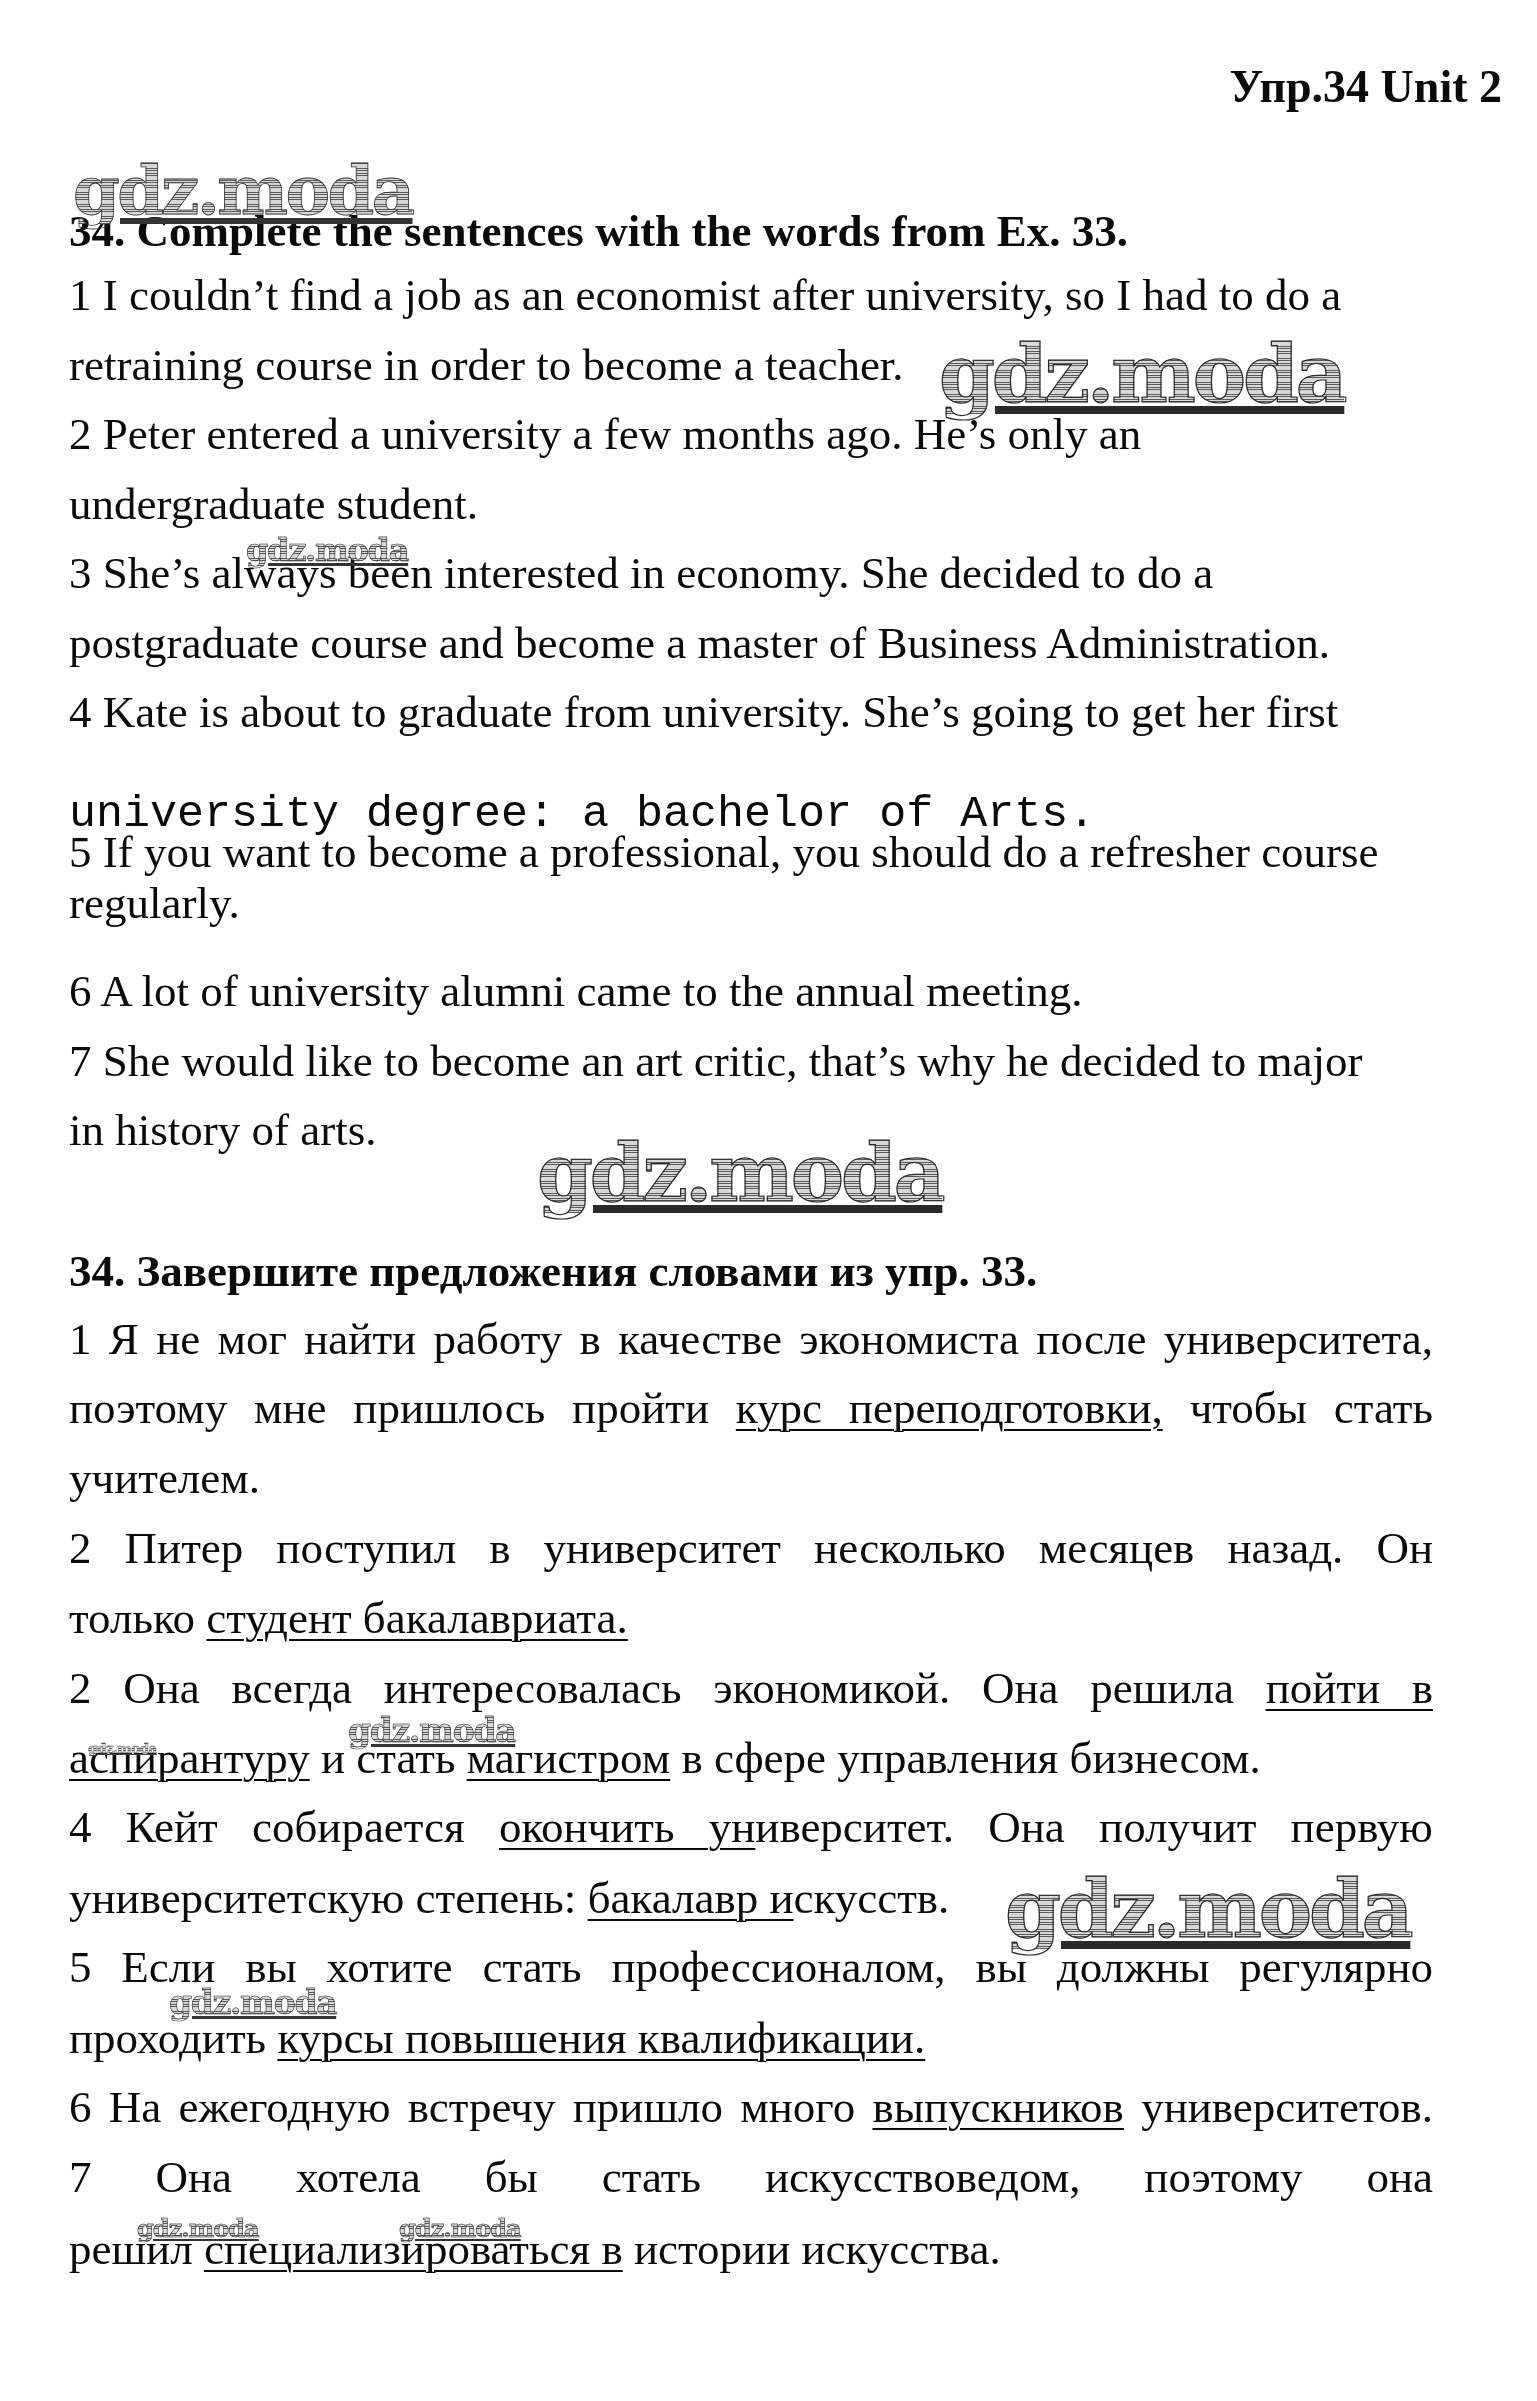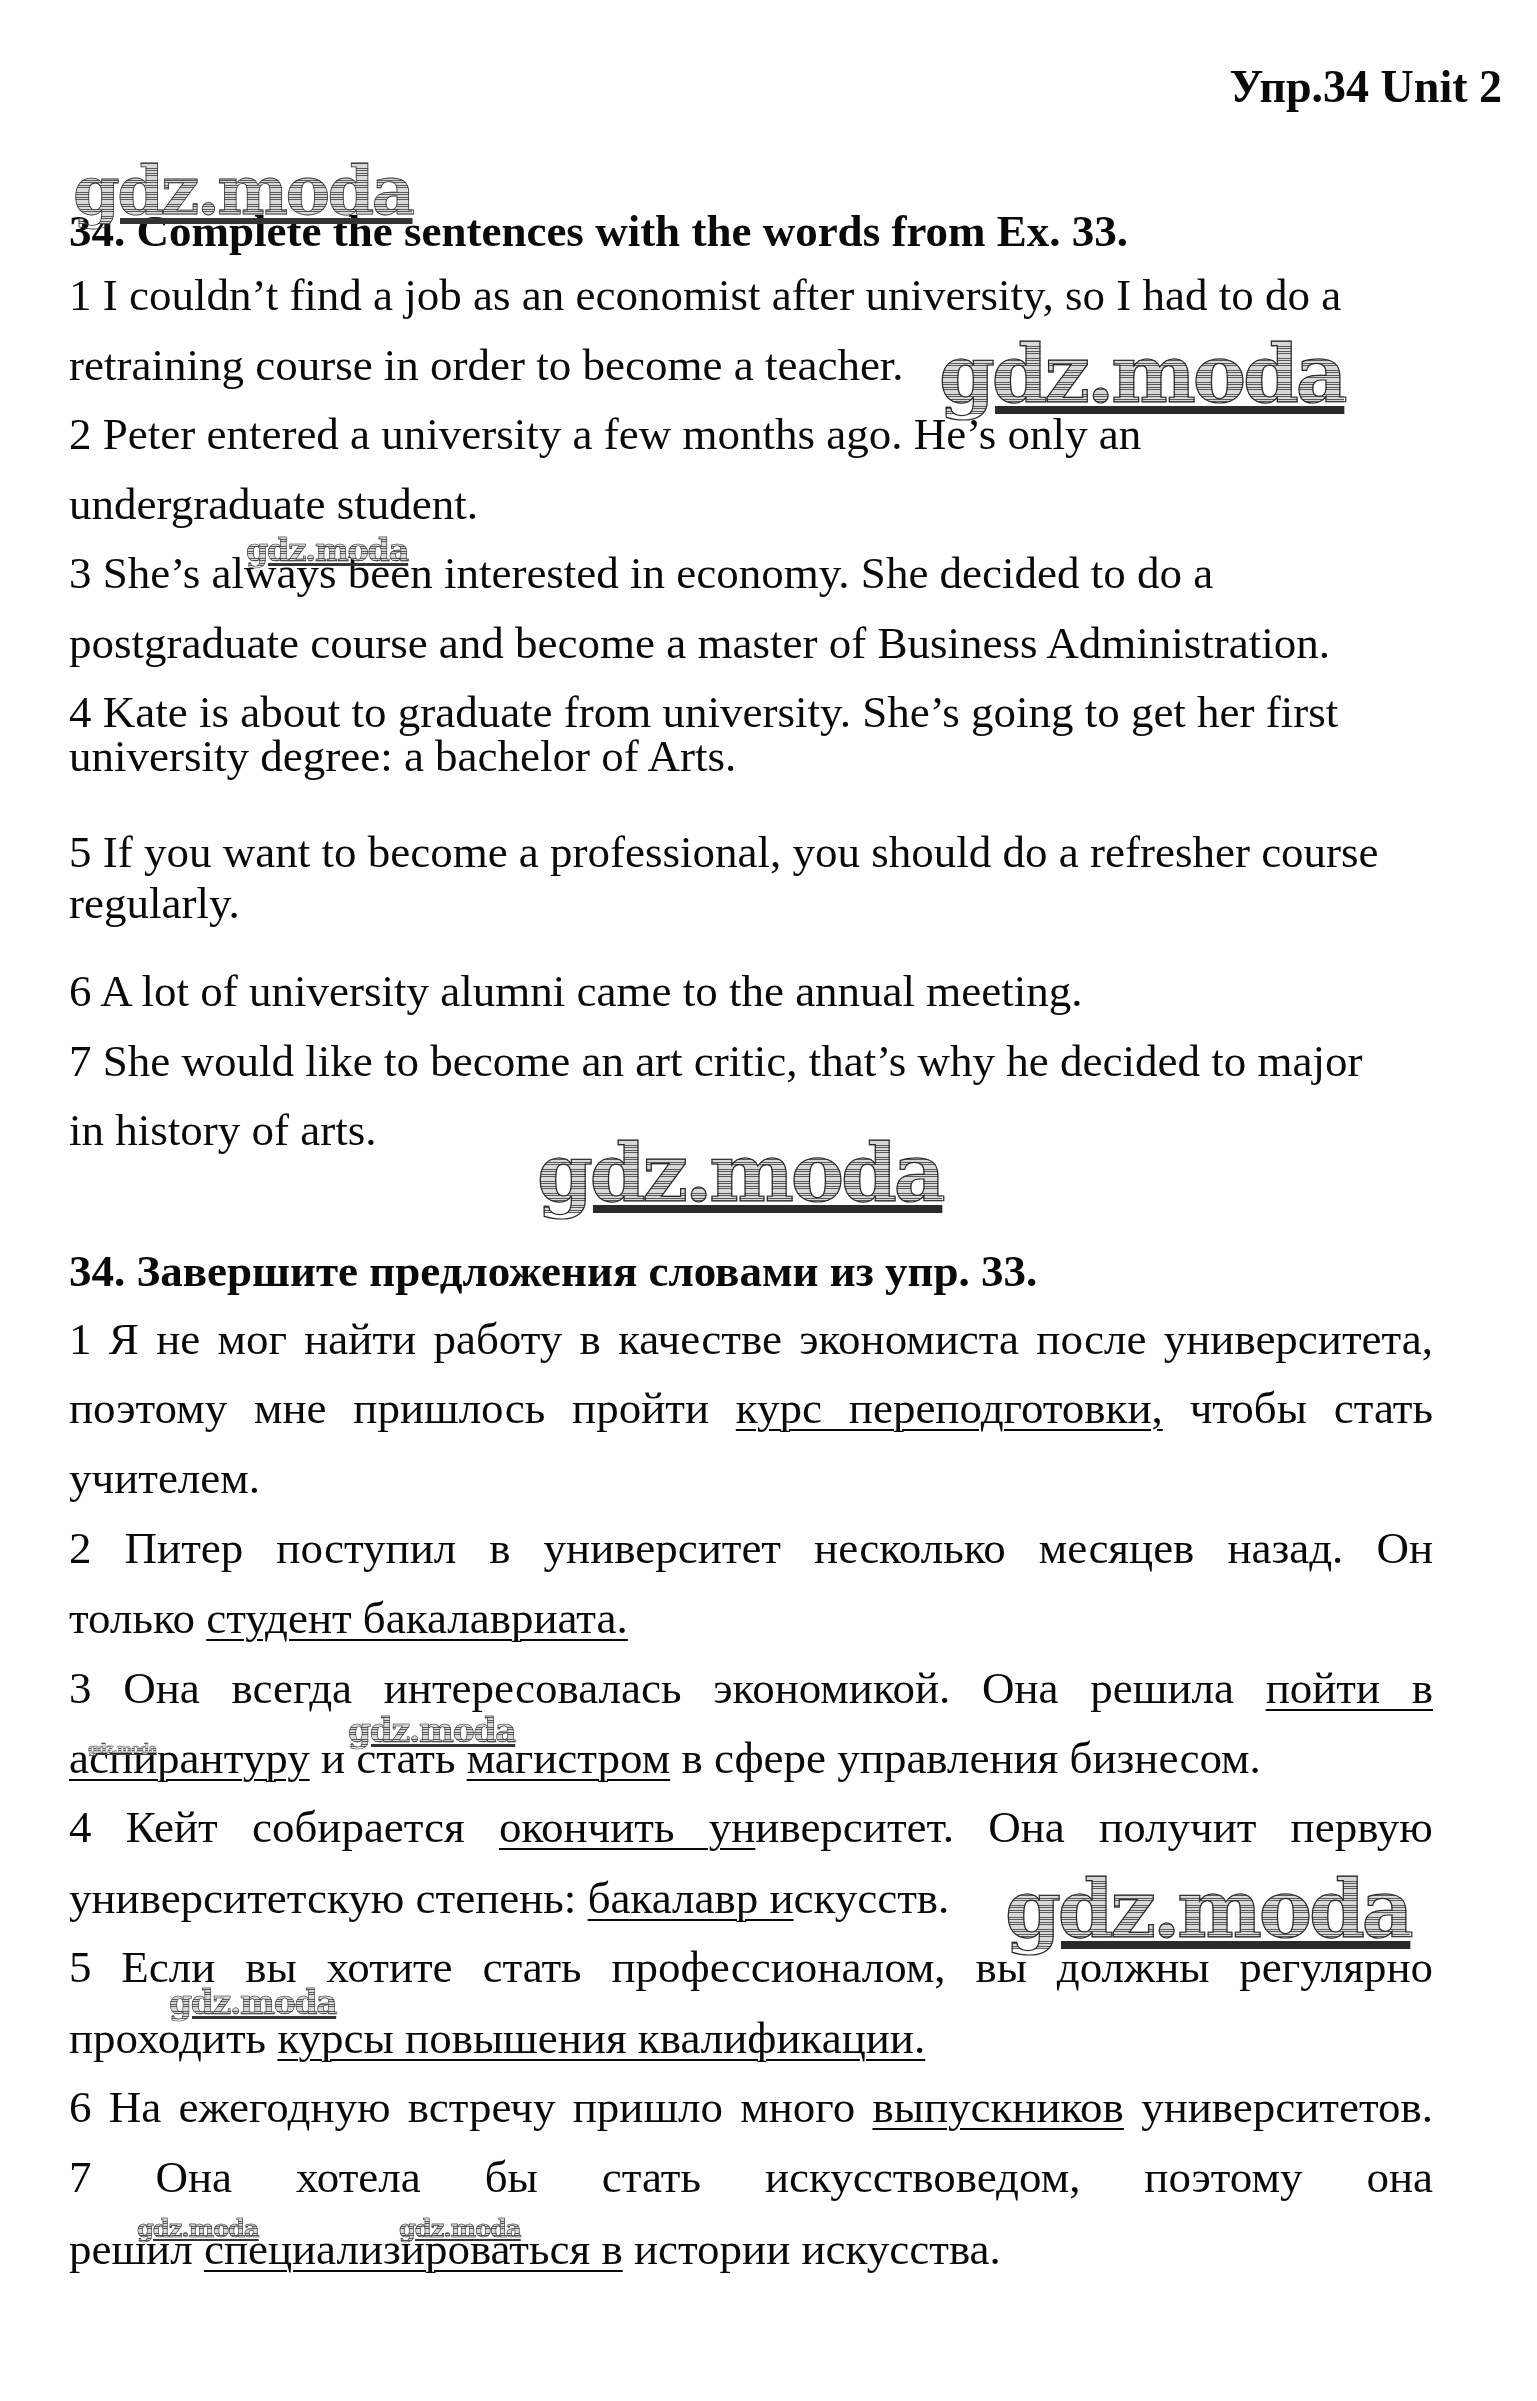--- a/index.html
+++ b/index.html
@@ -27,40 +27,40 @@
 
 <div class="ln hd" style="left:69px; top:209px;">34. Complete the sentences with the words from Ex. 33.</div>
 
 <div class="ln" style="top:273px;">1 I couldn’t find a job as an economist after university, so I had to do a</div>
 <div class="ln" style="top:343px;">retraining course in order to become a teacher.</div>
 <div class="ln" style="top:412px;">2 Peter entered a university a few months ago. He’s only an</div>
 <div class="ln" style="top:482px;">undergraduate student.</div>
 <div class="ln" style="top:551px;">3 She’s always been interested in economy. She decided to do a</div>
 <div class="ln" style="top:621px;">postgraduate course and become a master of Business Administration.</div>
 <div class="ln" style="top:690px;">4 Kate is about to graduate from university. She’s going to get her first</div>
-<div class="ln" style="top:734px;">university degree: a bachelor of Arts.</div>
+<div class="ln" style="top:792px;font-family:Liberation Mono, monospace;">university degree: a bachelor of Arts.</div>
 <div class="ln" style="top:830px;">5 If you want to become a professional, you should do a refresher course</div>
 <div class="ln" style="top:881px;">regularly.</div>
 <div class="ln" style="top:969px;">6 A lot of university alumni came to the annual meeting.</div>
 <div class="ln" style="top:1039px;text-align:right;">7 She would like to become an art critic, that’s why he decided to major</div>
 <div class="ln" style="top:1108px;">in history of arts.</div>
 
 <div class="ln hd" style="top:1249px;">34. Завершите предложения словами из упр. 33.</div>
 
 <div class="ln j" style="top:1317px;"><span>1 Я не мог найти работу в качестве экономиста после университета,</span></div>
 
 <div class="ln j" style="top:1386px;"><span>поэтому мне пришлось пройти</span> <u>курс переподготовки,</u> <span>чтобы стать</span></div>
 
 <div class="ln" style="top:1456px;"><span>учителем.</span></div>
 
 <div class="ln j" style="top:1526px;"><span>2 Питер поступил в университет несколько месяцев назад. Он</span></div>
 
 <div class="ln" style="top:1596px;"><span>только</span> <u>студент бакалавриата.</u></div>
 
-<div class="ln j" style="top:1666px;"><span>3 Она всегда интересовалась экономикой. Она решила</span> <u>пойти в</u></div>
+<div class="ln j" style="top:1666px;"><span>2 Она всегда интересовалась экономикой. Она решила</span> <u>пойти в</u></div>
 
 <div class="ln" style="top:1736px;"><u>аспирантуру</u> <span>и стать</span> <u>магистром</u> <span>в сфере управления бизнесом.</span></div>
 
 <div class="ln j" style="top:1805px;"><span>4 Кейт собирается</span> <span><u>окончить ун</u><span>иверситет. Она получит первую</span></span></div>
 
 <div class="ln" style="top:1876px;"><span>университетскую степень:</span> <u>бакалавр и</u><span>скусств.</span></div>
 
 <div class="ln j" style="top:1945px;"><span>5 Если вы хотите стать профессионалом, вы должны регулярно</span></div>
 
 <div class="ln" style="top:2016px;"><span>проходить</span> <u>курсы повышения квалификации.</u></div>

